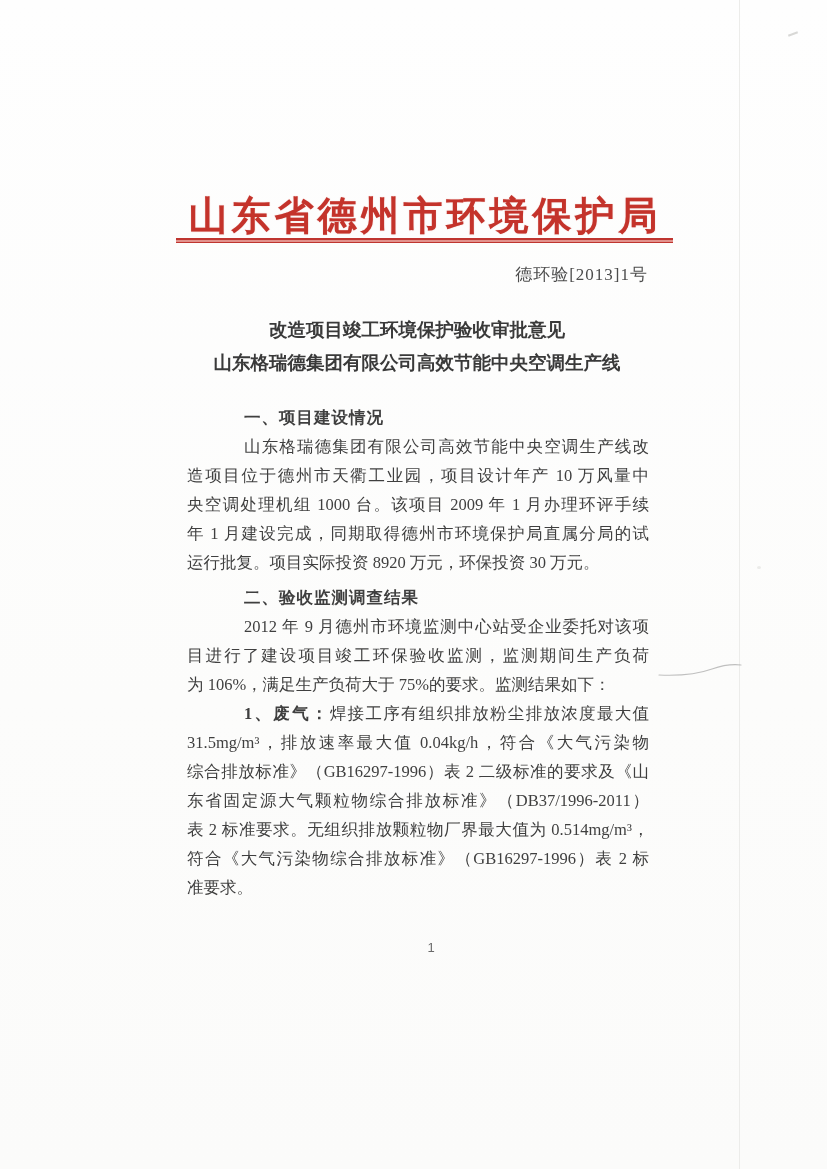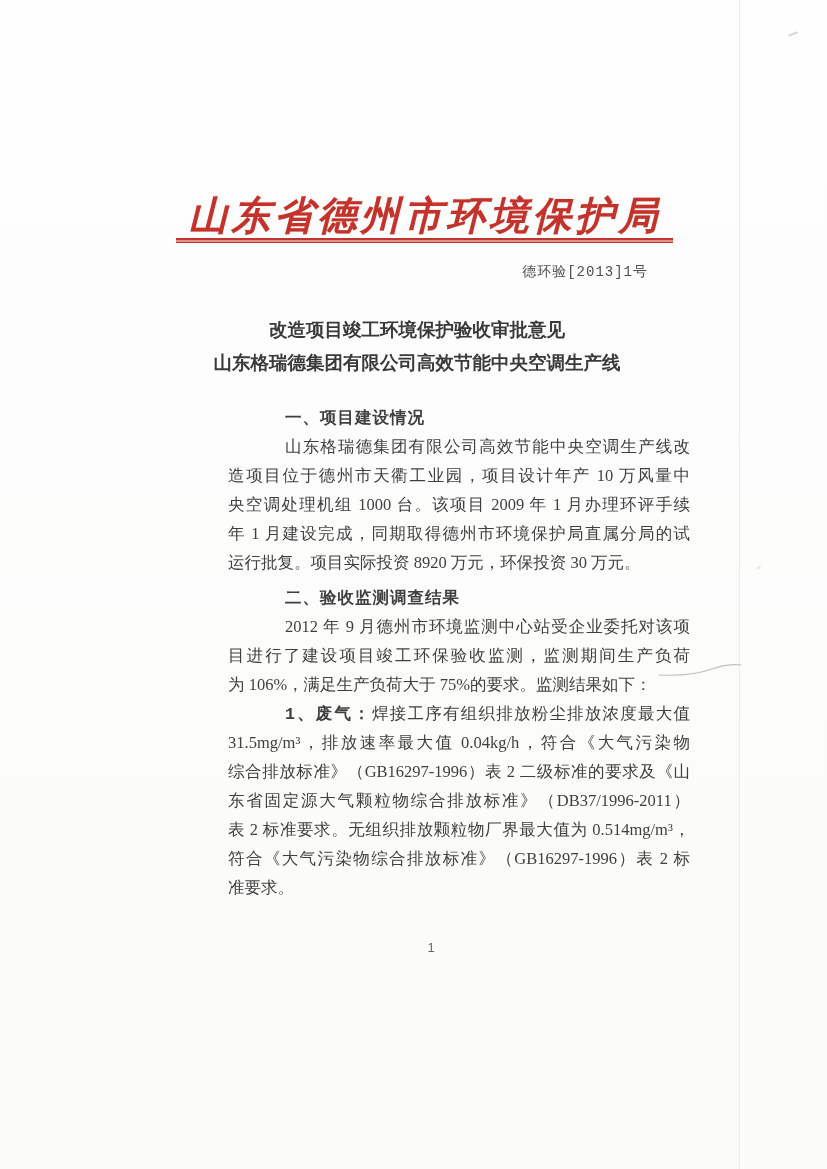--- a/index.html
+++ b/index.html
@@ -25,43 +25,41 @@
     width: 496px;
     height: 50px;
     line-height: 50px;
     text-align: center;
     font-size: 39px;
     font-weight: 900;
     letter-spacing: 4px;
     color: var(--red, #c4332b);
     text-shadow: 0 0 1px rgba(196, 51, 43, 0.45);
     white-space: nowrap;
-    font-style: italic;
   }
   .red-rule {
     position: absolute;
     left: 176px;
     top: 238px;
     width: 497px;
     height: 5px;
     border-top: 2px solid var(--rule-red, #bf3530);
     border-bottom: 1px solid var(--rule-red, #bf3530);
     background: #e2928d;
     box-sizing: border-box;
   }
   .doc-number {
     position: absolute;
     left: 380px;
     top: 263px;
     width: 268px;
     text-align: right;
-    font-size: 14px;
+    font-size: 17px;
     letter-spacing: 1px;
     color: #4d4d4d;
-    font-family: Liberation Mono, monospace;
   }
   .doc-title {
     position: absolute;
     left: 186px;
     top: 314px;
     width: 462px;
     text-align: center;
     font-weight: 700;
     font-size: 18.5px;
     line-height: 33px;
@@ -69,21 +67,20 @@
   }
   
   .body-text {
     position: absolute;
     left: 187px;
     top: 397px;
     width: 462px;
     font-size: 16.5px;
     line-height: 29px;
     color: var(--text-color, #3f3f3f);
-    margin-left: 41px;
   }
   .line {
     text-align: justify;
     text-align-last: justify;
     height: 29px;
     overflow: hidden;
   }
   .line.no-justify {
     text-align-last: left;
   }
@@ -91,21 +88,20 @@
     padding-left: 57px;
   }
   .line.heading {
     font-weight: 700;
     margin-top: 6px;
     letter-spacing: 1px;
   }
   .line .bold-prefix {
     font-weight: 700;
     letter-spacing: 1px;
-    font-family: Liberation Mono, monospace;
   }
   .page-number {
     position: absolute;
     left: 424px;
     top: 940px;
     width: 14px;
     text-align: center;
     font-size: 13px;
     color: #6a6a6a;
     font-family: "Liberation Sans", "DejaVu Sans", sans-serif;

